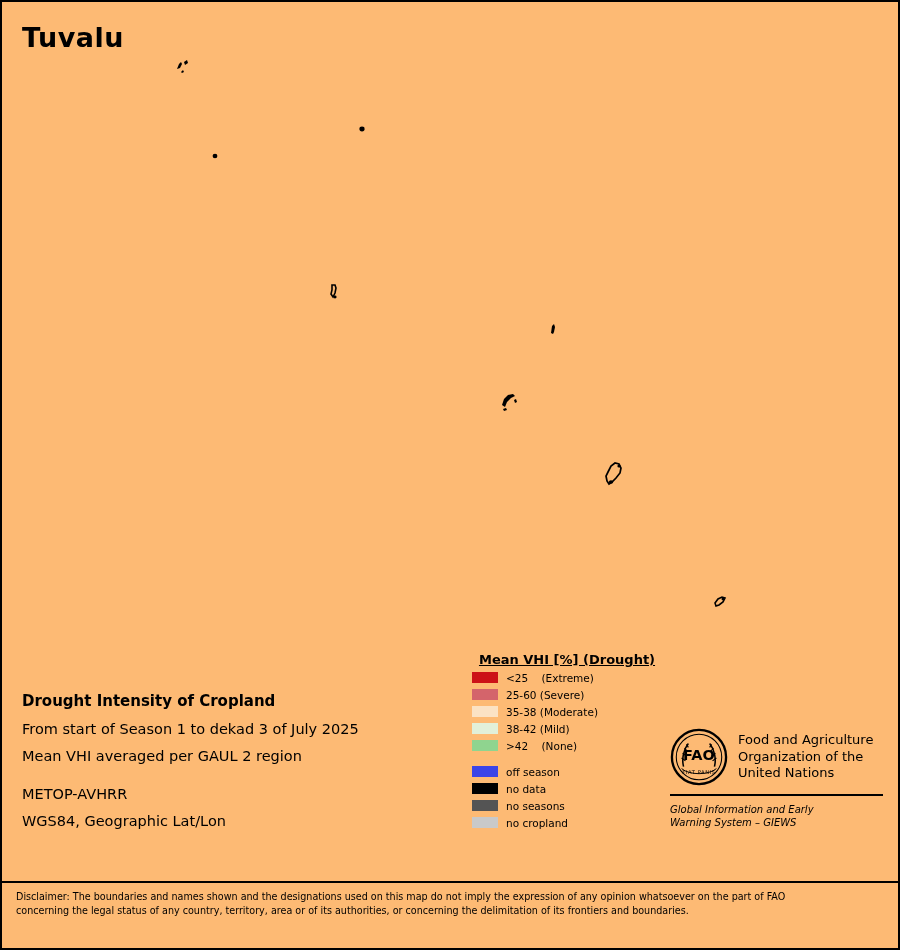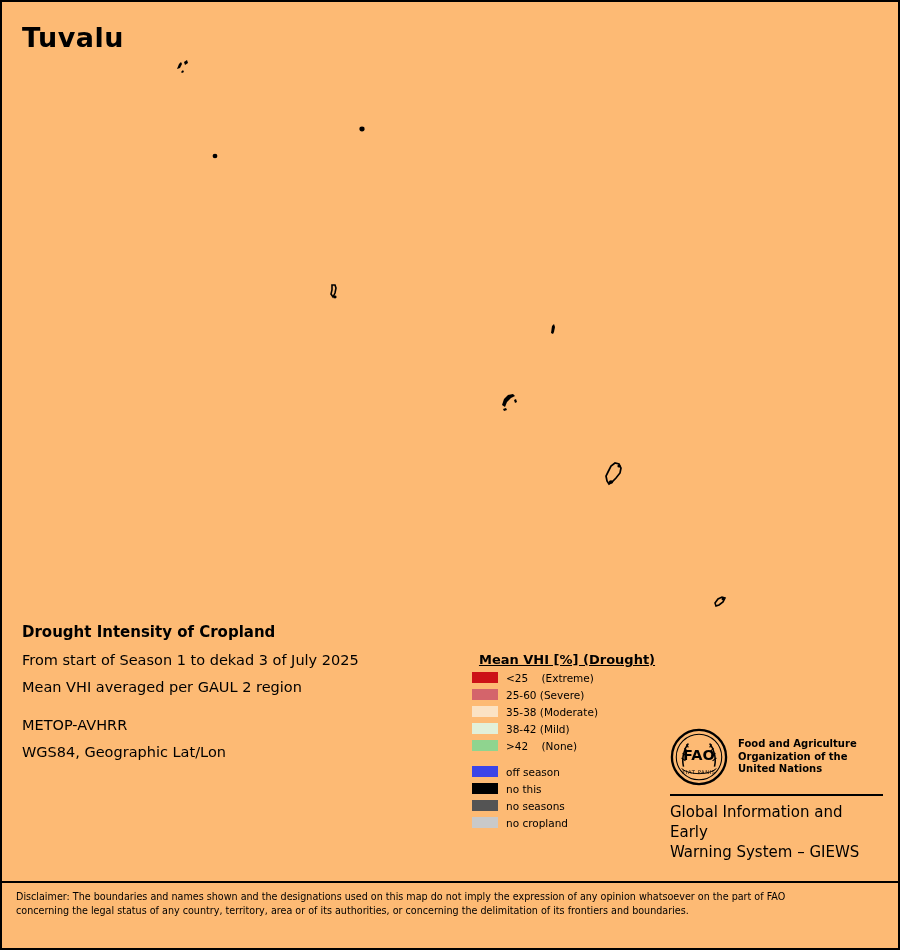--- a/index.html
+++ b/index.html
@@ -37,21 +37,21 @@
     left: 0;
     top: 0;
     width: 896px;
     height: 880px;
   }
 
   
   #info-block {
     position: absolute;
     left: 20px;
-    top: 621px;
+    top: 690px;
     width: 430px;
   }
   #info-block .line {
     font-size: 14.5px;
     color: #000000;
     margin-bottom: 11px;
     white-space: nowrap;
   }
   #info-block .bold {
     font-weight: bold;
@@ -110,35 +110,36 @@
     display: flex;
     align-items: center;
   }
   #fao-emblem {
     width: 58px;
     height: 58px;
     flex: 0 0 auto;
     margin-right: 10px;
   }
   #fao-name {
-    font-size: 10px;
-    font-weight: bold;
+    font-size: 13px;
+    font-weight: normal;
     line-height: 1.28;
     color: #000000;
   }
   #fao-rule {
     height: 2px;
     background: #000000;
     margin: 8px 0 7px 0;
     width: 213px;
   }
   #fao-sub {
-    font-size: 15px;
+    font-size: 10px;
     line-height: 1.32;
     color: #000000;
+    font-style: italic;
   }
 
   
   #disclaimer-rule {
     position: absolute;
     left: 0;
     top: 879px;
     width: 896px;
     height: 2px;
     background: #000000;
@@ -237,21 +238,21 @@
       </div>
     </div>
 
     <div id="legend-group-2">
       <div class="legend-row">
         <span class="legend-swatch" style="background:#3b44e8"></span>
         <span class="legend-label">off season</span>
       </div>
       <div class="legend-row">
         <span class="legend-swatch" style="background:#000000"></span>
-        <span class="legend-label">no this</span>
+        <span class="legend-label">no data</span>
       </div>
       <div class="legend-row">
         <span class="legend-swatch" style="background:#545454"></span>
         <span class="legend-label">no seasons</span>
       </div>
       <div class="legend-row">
         <span class="legend-swatch" style="background:#c9c9c9"></span>
         <span class="legend-label">no cropland</span>
       </div>
     </div>

